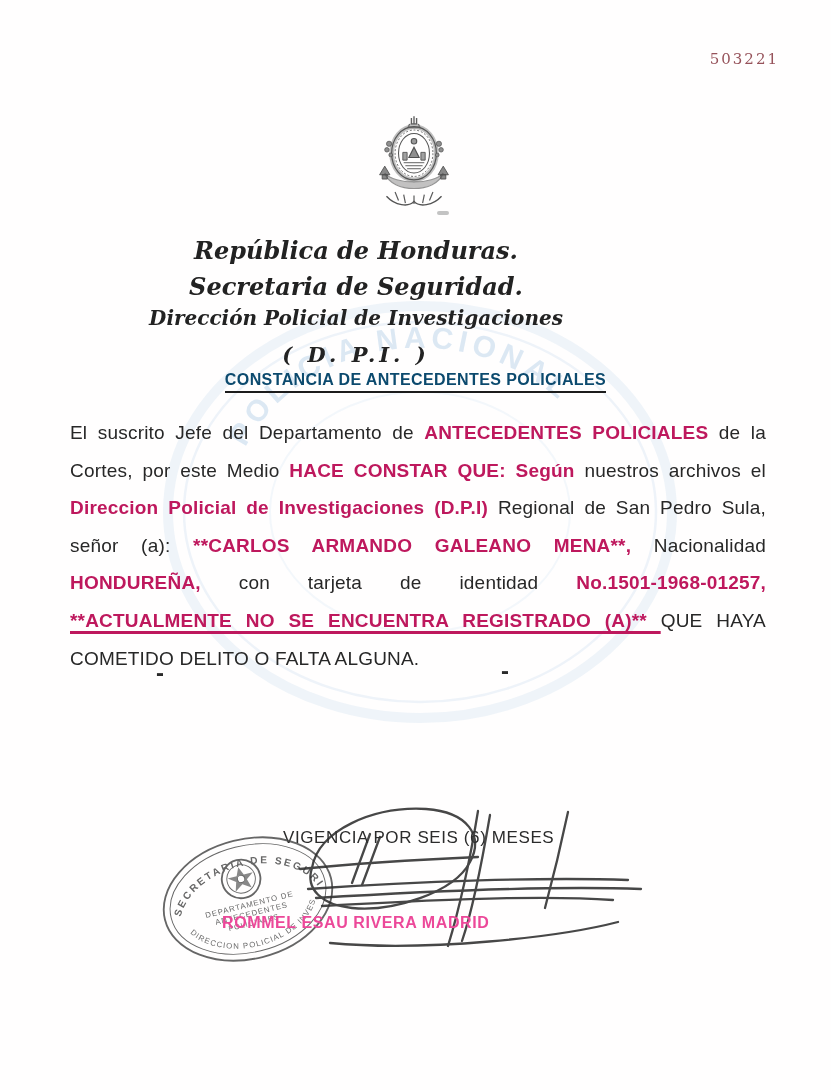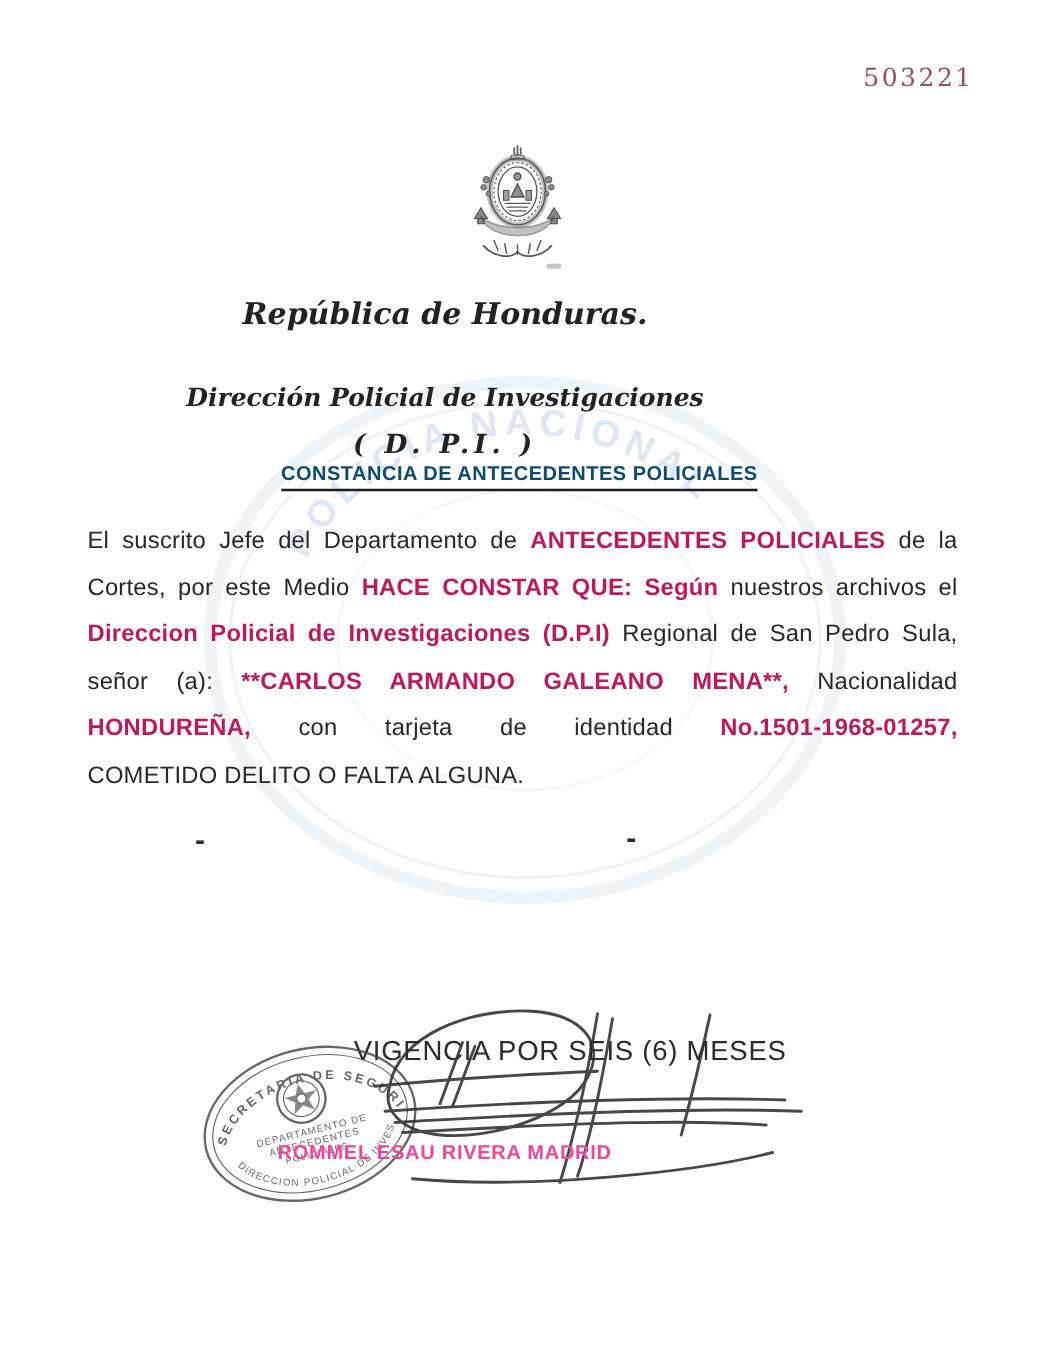--- a/index.html
+++ b/index.html
@@ -6,21 +6,21 @@
   .page{
     position:relative; width:831px; height:1090px; margin:0 auto;
     background:#fffefe; overflow:hidden;
     font-family:"Liberation Sans", sans-serif; color:#262626;
   }
   
   .watermark{position:absolute; left:0; top:0; width:831px; height:1090px; pointer-events:none;}
   
   .doc-number{
     position:absolute; top:50px; right:52px;
-    font-family:"DejaVu Serif", serif; font-size:20px; letter-spacing:2px;
+    font-family:"DejaVu Serif", serif; font-size:15px; letter-spacing:2px;
     color:#96525a;
   }
   .emblem{position:absolute; left:371px; top:114px; width:86px; height:100px;}
   .scan-mark{position:absolute; left:437px; top:211px; width:12px; height:4px; background:#c3c3c3; border-radius:2px;}
   .script-line{
     position:absolute; left:0; width:712px; text-align:center;
     font-family:"DejaVu Serif", serif; font-style:italic; font-weight:bold;
     color:#222;
   }
   .sl1{top:236px; font-size:24px;}
@@ -37,21 +37,21 @@
   .p1{top:414px;}
   .p2{top:692px;}
   .doc-line{line-height:37.6px; text-align:justify; text-align-last:justify; white-space:normal;}
   .doc-line.nj{text-align:center; text-align-last:left;}
   .doc-line .b{font-weight:bold; color:#be185d;}
   .doc-line .u{text-decoration:underline; text-decoration-thickness:2.5px; text-underline-offset:4px;}
   .sep-dash{position:absolute; font-size:24px; font-weight:bold; color:#2a2a2a; line-height:10px;}
   .sep-dash.d1{left:156px; top:668px;}
   .sep-dash.d2{left:501px; top:666px;}
   
-  .vigencia{position:absolute; left:283px; top:828px; font-size:22px; letter-spacing:.6px; color:#2b2b2b;}
+  .vigencia{position:absolute; left:283px; top:828px; font-size:17px; letter-spacing:.6px; color:#2b2b2b;}
   .stamp{position:absolute; left:150px; top:830px; width:196px; height:138px; opacity:.82;}
   .signature{position:absolute; left:290px; top:798px; width:360px; height:156px; pointer-events:none;}
   .signer-name{
     position:absolute; left:222px; top:914px; width:360px;
     font-size:16px; font-weight:bold; letter-spacing:.6px; color:#ec4899;
   }
   .signer-title{position:absolute; left:193px; top:950px; font-size:18.5px; letter-spacing:.2px; color:#242424;}
 </style>
 </head>
 <body>
@@ -98,33 +98,35 @@
         <path d="M78,70 l6,-10 l6,10 z M81,70 h6 v5 h-6 z"></path>
       </g>
       <path d="M16,68 C28,82 72,82 84,68 C76,92 24,92 16,68 Z" fill="#9a9a9a" opacity="0.6" stroke="#4f4f4f"></path>
       <path d="M28,90 l4,10 M38,93 l2,10 M50,94 v10 M62,93 l-2,10 M72,90 l-4,10" stroke="#5c5c5c" stroke-width="1.4"></path>
       <path d="M18,95 C28,106 44,108 50,101 C56,108 72,106 82,95" stroke="#545454" stroke-width="1.6"></path>
     </g>
   </svg>
   <div class="scan-mark"></div>
 
   <div class="script-line sl1">República de Honduras.</div>
+  <div class="script-line sl2">Secretaria de Seguridad.</div>
   <div class="script-line sl3">Dirección Policial de Investigaciones</div>
   <div class="script-line sl4">( D. P.I. )</div>
 
   <div class="doc-title-wrap">
     <span class="doc-title">CONSTANCIA DE ANTECEDENTES POLICIALES</span>
   </div>
 
   <div class="para p1">
       <div class="doc-line"><span>El suscrito Jefe del Departamento de </span><span class="b">ANTECEDENTES POLICIALES</span><span> de la</span></div>
       <div class="doc-line"><span>Cortes, por este Medio </span><span class="b">HACE CONSTAR QUE: Según</span><span> nuestros archivos el</span></div>
       <div class="doc-line"><span class="b">Direccion Policial de Investigaciones (D.P.I)</span><span> Regional de San Pedro Sula,</span></div>
       <div class="doc-line"><span>señor (a): </span><span class="b">**CARLOS ARMANDO GALEANO MENA**,</span><span> Nacionalidad</span></div>
       <div class="doc-line"><span class="b">HONDUREÑA,</span><span> con tarjeta de identidad </span><span class="b">No.1501-1968-01257,</span></div>
+      <div class="doc-line"><span class="b u">**ACTUALMENTE NO SE ENCUENTRA REGISTRADO (A)** </span><span>QUE HAYA</span></div>
       <div class="doc-line nj"><span>COMETIDO DELITO O FALTA ALGUNA.</span></div>
     </div>
 
   <span class="sep-dash d1">-</span>
   <span class="sep-dash d2">-</span>
 
 
   <div class="vigencia">VIGENCIA POR SEIS (6) MESES</div>
 
   <svg class="stamp" viewBox="0 0 200 150">

